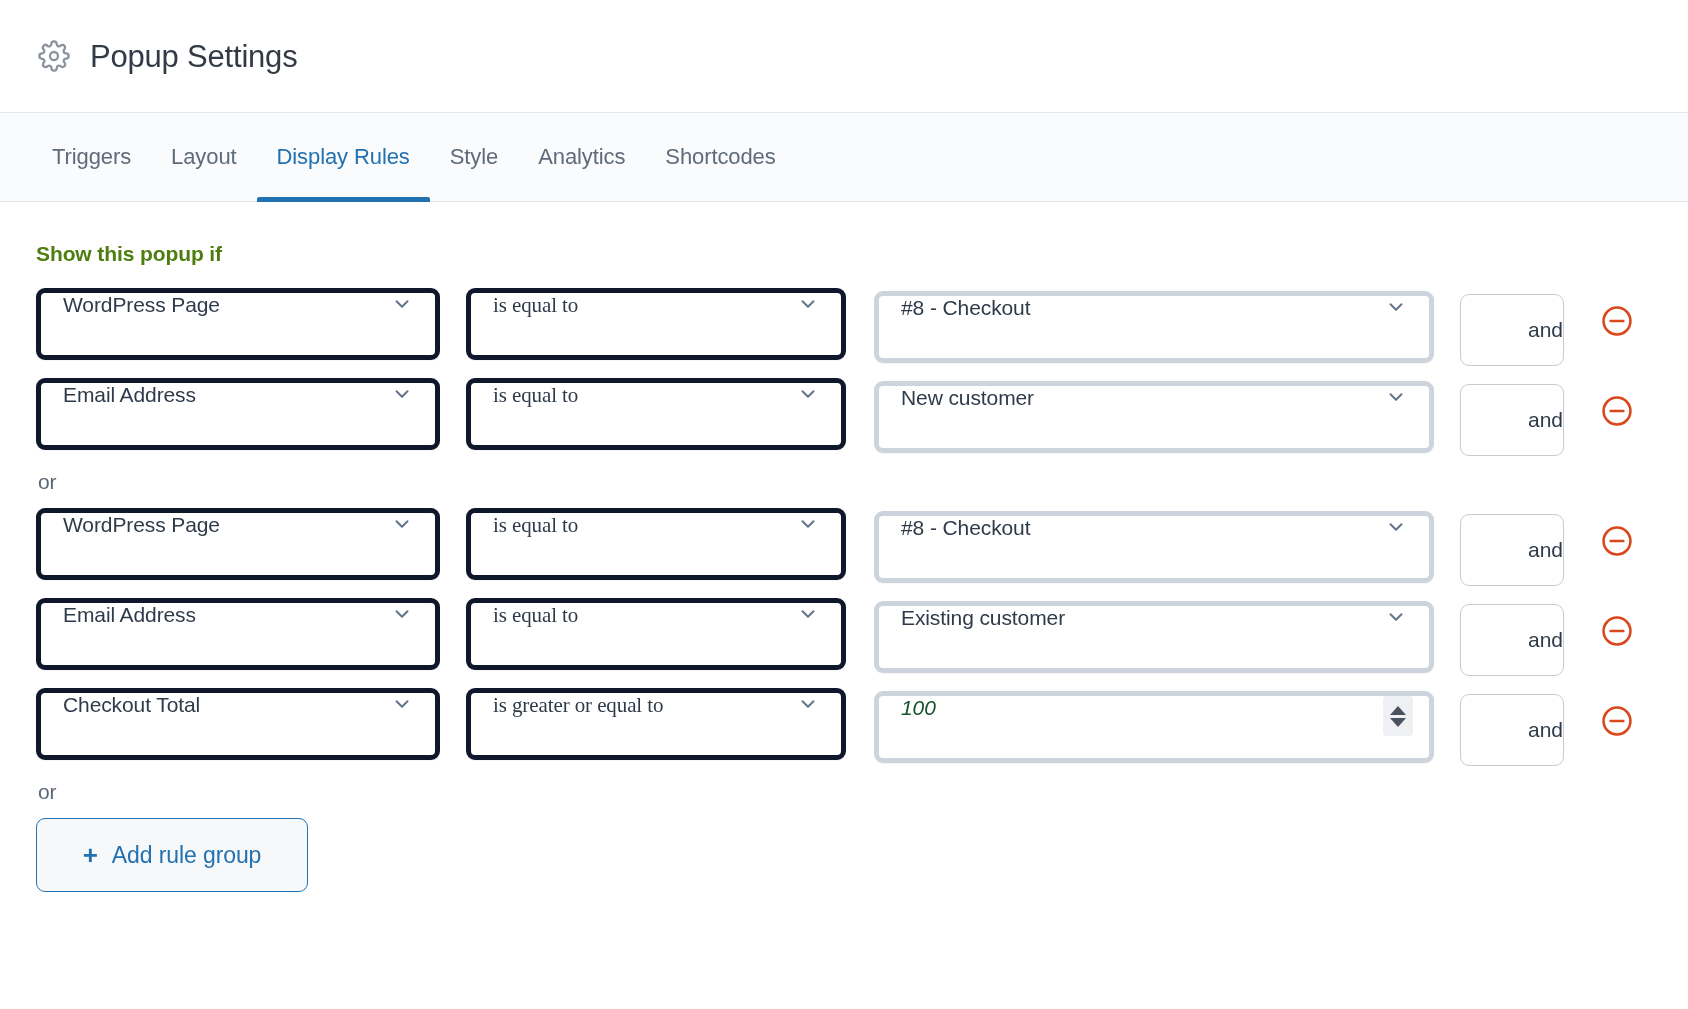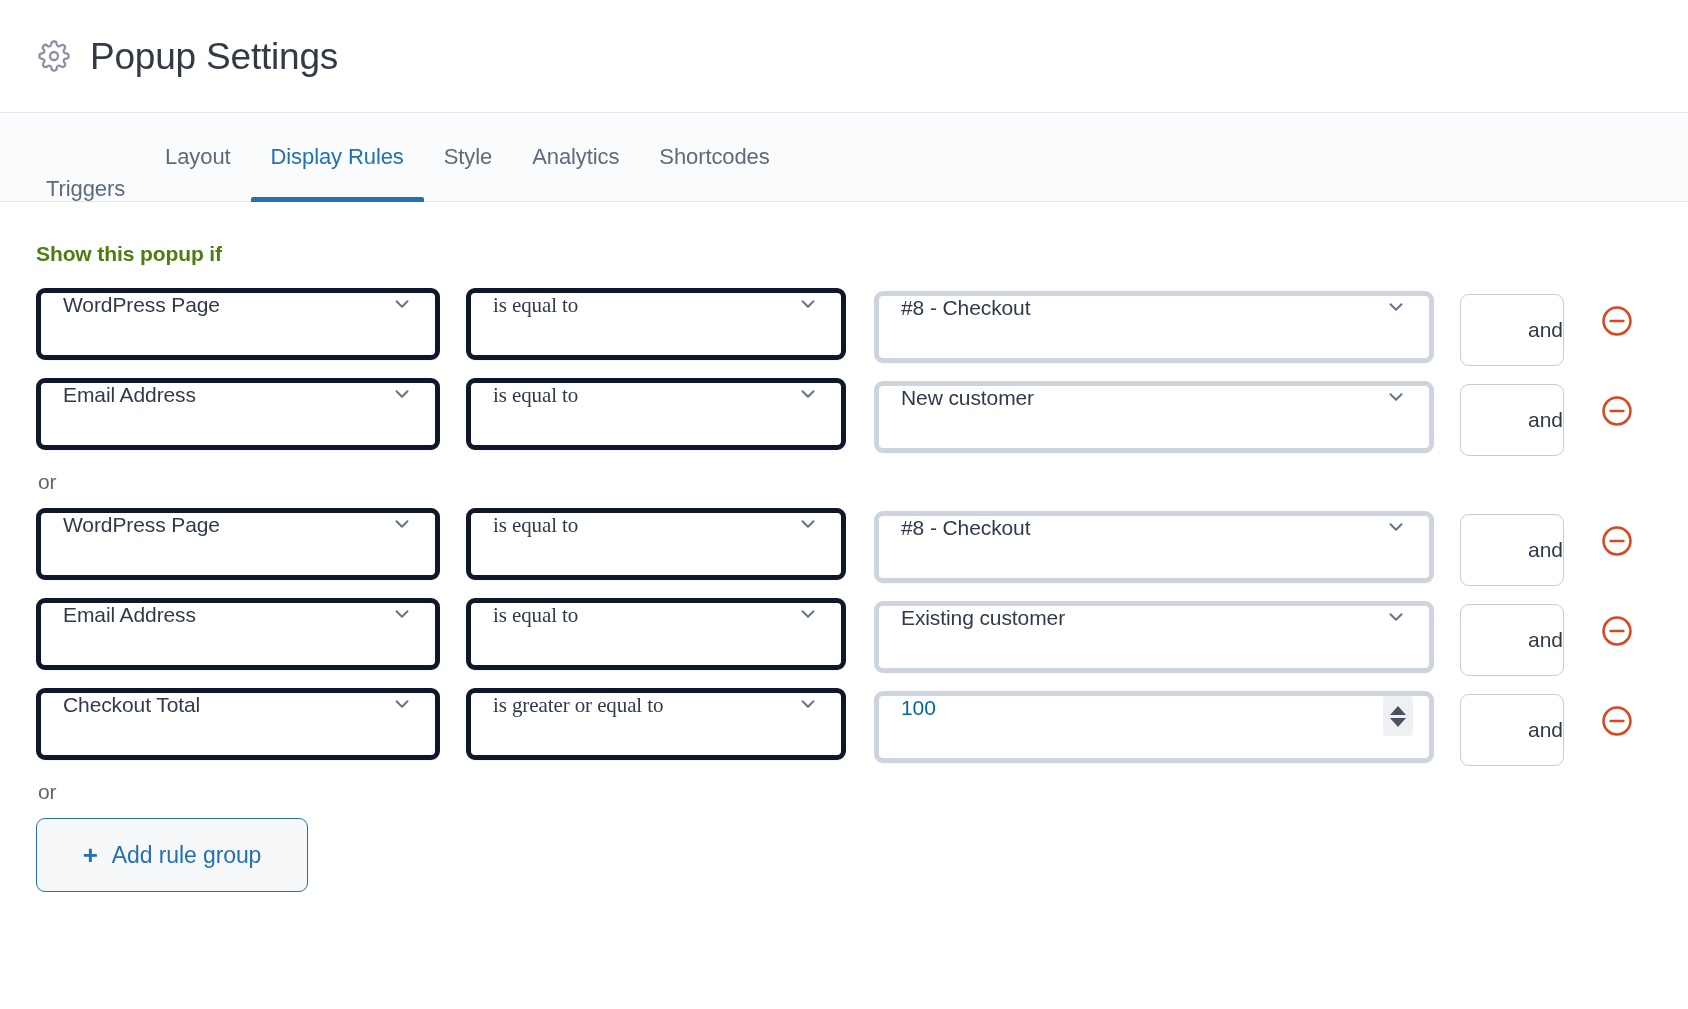--- a/index.html
+++ b/index.html
@@ -25,21 +25,21 @@
   }
   .gear-icon {
     width: 32px;
     height: 32px;
     color: #8a929e;
     flex: none;
     display: block;
   }
   .page-title {
     margin-left: 20px;
-    font-size: 37px;
+    font-size: 31px;
     color: #323a45;
     font-weight: 400;
     letter-spacing: -0.2px;
     line-height: 1;
   }
 
   
   .tabbar {
     height: 89px;
     background: #fafbfc;
@@ -54,21 +54,21 @@
     height: 89px;
     display: flex;
     align-items: center;
     padding: 0 20px;
     font-size: 22px;
     color: #5f6b7a;
     cursor: pointer;
     white-space: nowrap;
     letter-spacing: -0.1px;
   }
-  .tab:first-child { padding-left: 0; margin-left: 10px; align-items: flex-end; }
+  .tab:first-child { padding-left: 0; margin-left: 16px; }
   .tab.active { color: #2271b1; }
   .tab.active::after {
     content: "";
     position: absolute;
     left: 0;
     right: 0;
     bottom: 0;
     height: 5px;
     background: #2271b1;
     border-radius: 2px 2px 0 0;
@@ -165,21 +165,21 @@
     cursor: pointer;
     color: #d9471d;
     display: block;
   }
   .remove-btn svg { display: block; width: 34px; height: 34px; }
 
   
   .num-field {
     padding-right: 8px;
   }
-  .num-field .val { color: #0369a1; }
+  .num-field .val { color: #14532d; font-style: italic; }
   .stepper {
     width: 30px;
     height: 40px;
     flex: none;
     background: #eef0f3;
     border-radius: 4px;
     display: flex;
     flex-direction: column;
     align-items: center;
     justify-content: center;

